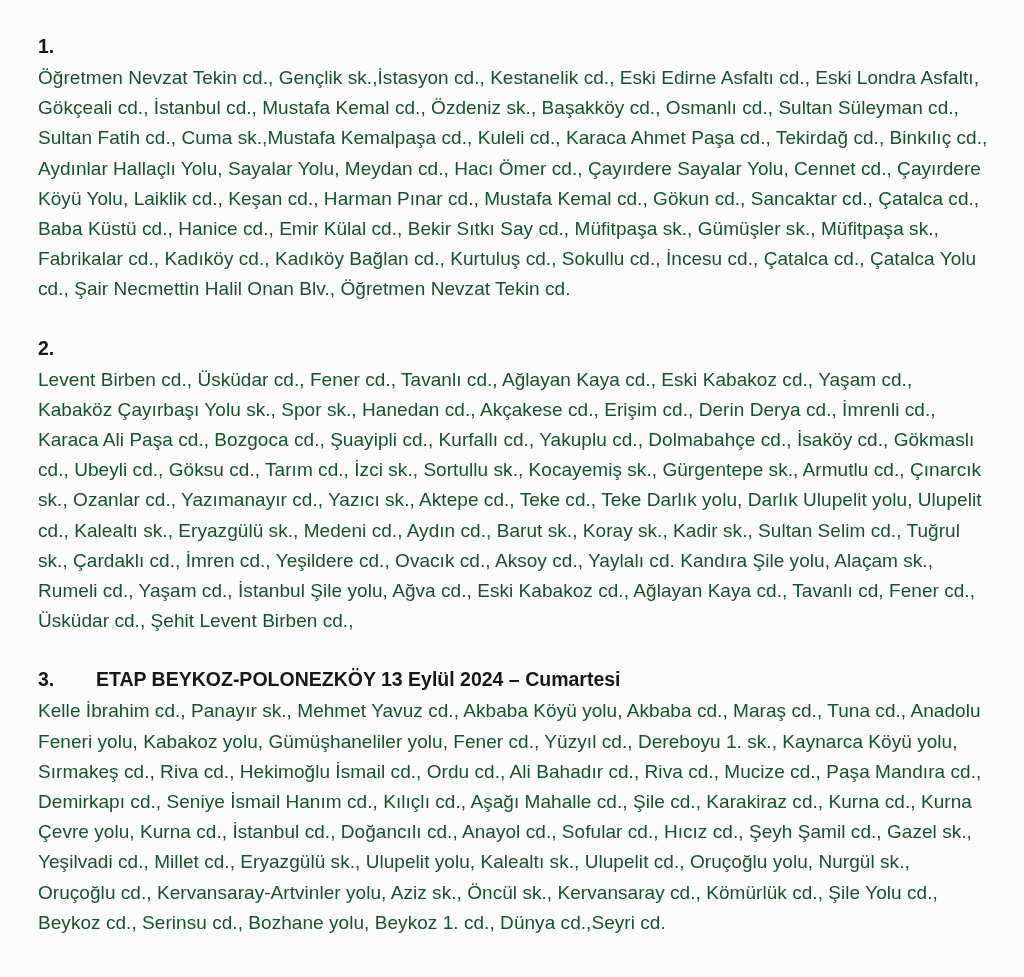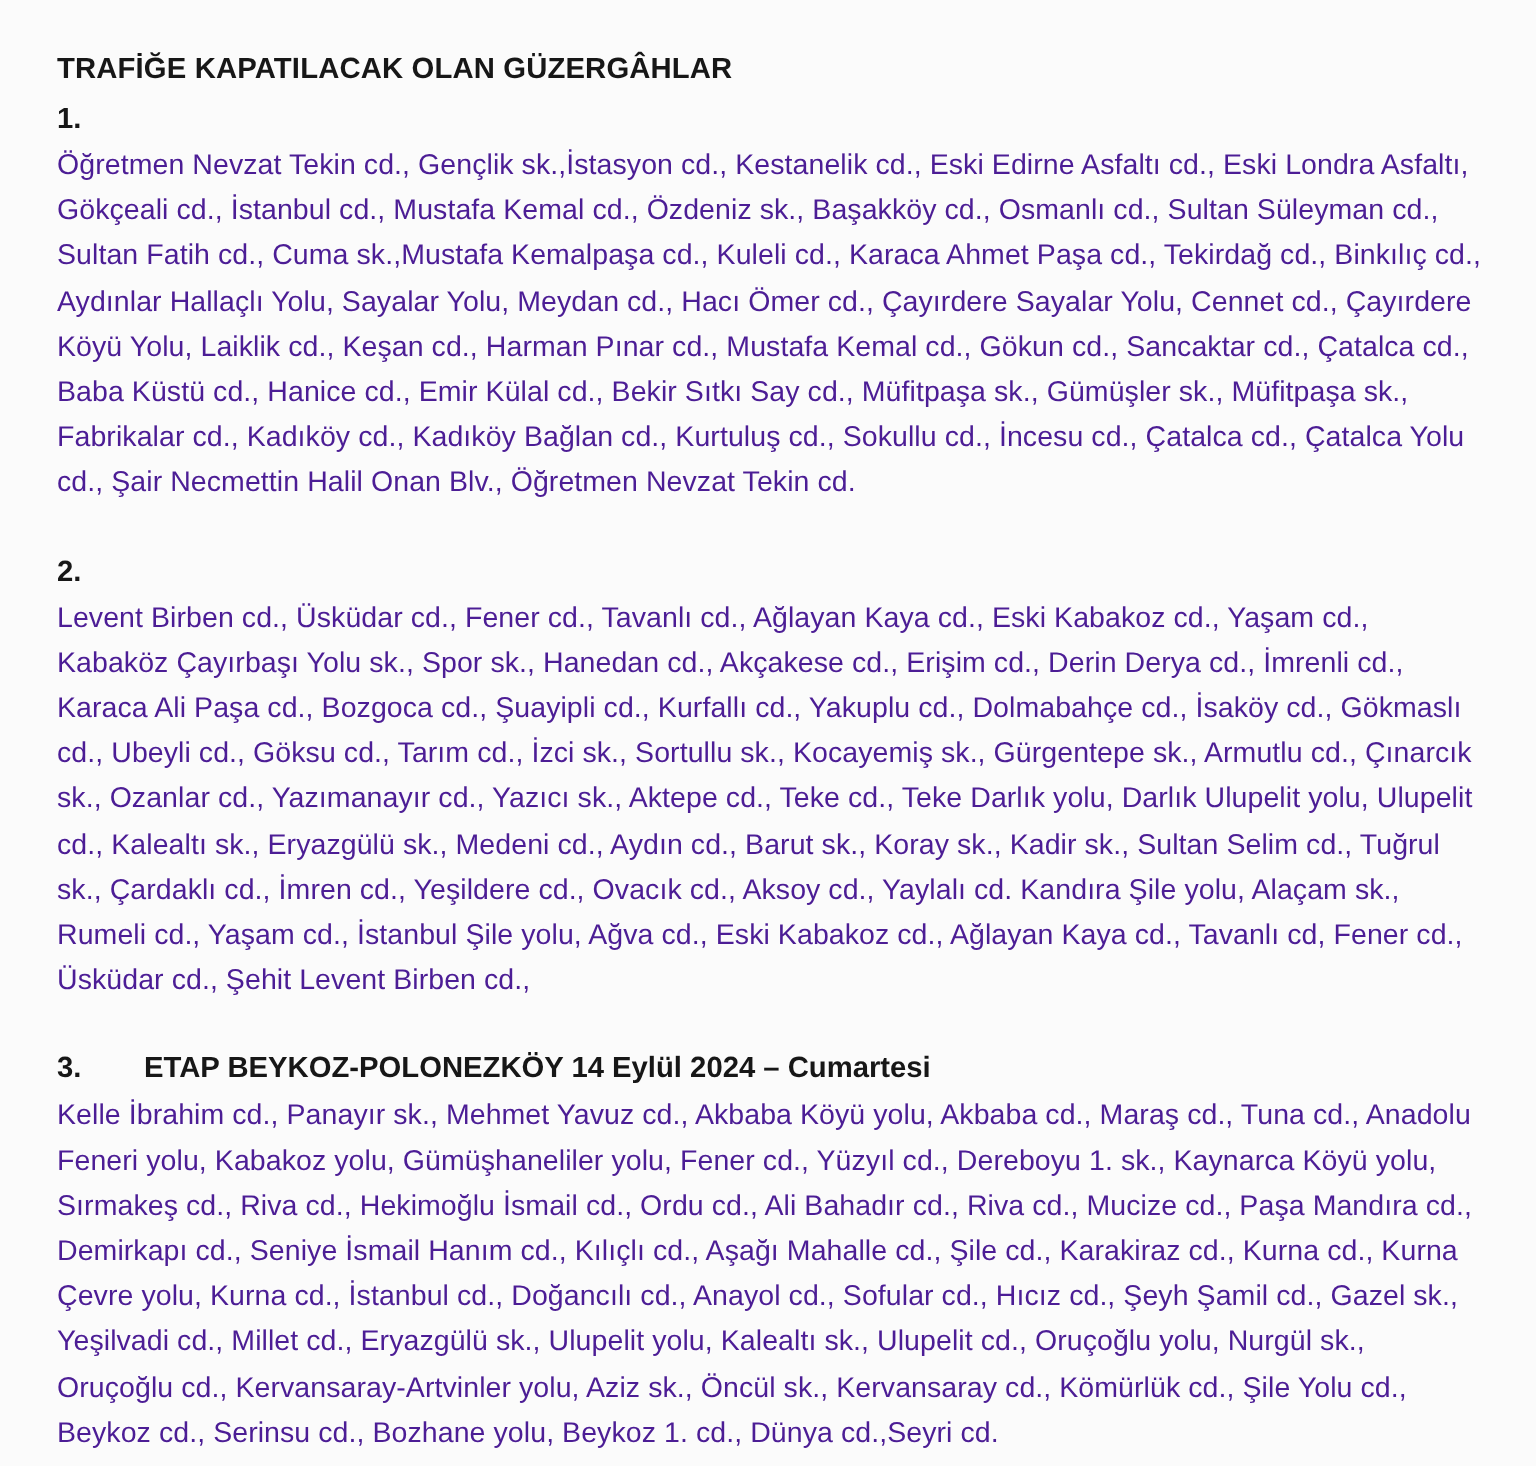--- a/index.html
+++ b/index.html
@@ -35,35 +35,34 @@
     color: #171717;
     line-height: 33px;
     margin: 0;
   }
   .section-number {
     flex: 0 0 58px;
   }
   .section-body {
     font-size: 19px;
     line-height: 30.2px;
-    color: #4c1d95;
+    color: #14532d;
     margin: 0;
     letter-spacing: 0.05px;
     text-align: left;
   }
   .section-gap {
     height: 27px;
   }
 </style>
 </head>
 <body>
 
 <div class="doc">
 
-  <h1 class="doc-title">TRAFİĞE KAPATILACAK OLAN GÜZERGÂHLAR</h1>
 
   <div class="section">
     <div class="section-heading">
       <span class="section-number">1.</span>
     </div>
     <p class="section-body">Öğretmen Nevzat Tekin cd., Gençlik sk.,İstasyon cd., Kestanelik cd., Eski Edirne Asfaltı cd., Eski Londra Asfaltı, Gökçeali cd., İstanbul cd., Mustafa Kemal cd., Özdeniz sk., Başakköy cd., Osmanlı cd., Sultan Süleyman cd., Sultan Fatih cd., Cuma sk.,Mustafa Kemalpaşa cd., Kuleli cd., Karaca Ahmet Paşa cd., Tekirdağ cd., Binkılıç cd., Aydınlar Hallaçlı Yolu, Sayalar Yolu, Meydan cd., Hacı Ömer cd., Çayırdere Sayalar Yolu, Cennet cd., Çayırdere Köyü Yolu, Laiklik cd., Keşan cd., Harman Pınar cd., Mustafa Kemal cd., Gökun cd., Sancaktar cd., Çatalca cd., Baba Küstü cd., Hanice cd., Emir Külal cd., Bekir Sıtkı Say cd., Müfitpaşa sk., Gümüşler sk., Müfitpaşa sk., Fabrikalar cd., Kadıköy cd., Kadıköy Bağlan cd., Kurtuluş cd., Sokullu cd., İncesu cd., Çatalca cd., Çatalca Yolu cd., Şair Necmettin Halil Onan Blv., Öğretmen Nevzat Tekin cd.</p>
   </div>
 
   <div class="section-gap"></div>
 
@@ -72,18 +71,18 @@
       <span class="section-number">2.</span>
     </div>
     <p class="section-body">Levent Birben cd., Üsküdar cd., Fener cd., Tavanlı cd., Ağlayan Kaya cd., Eski Kabakoz cd., Yaşam cd., Kabaköz Çayırbaşı Yolu sk., Spor sk., Hanedan cd., Akçakese cd., Erişim cd., Derin Derya cd., İmrenli cd., Karaca Ali Paşa cd., Bozgoca cd., Şuayipli cd., Kurfallı cd., Yakuplu cd., Dolmabahçe cd., İsaköy cd., Gökmaslı cd., Ubeyli cd., Göksu cd., Tarım cd., İzci sk., Sortullu sk., Kocayemiş sk., Gürgentepe sk., Armutlu cd., Çınarcık sk., Ozanlar cd., Yazımanayır cd., Yazıcı sk., Aktepe cd., Teke cd., Teke Darlık yolu, Darlık Ulupelit yolu, Ulupelit cd., Kalealtı sk., Eryazgülü sk., Medeni cd., Aydın cd., Barut sk., Koray sk., Kadir sk., Sultan Selim cd., Tuğrul sk., Çardaklı cd., İmren cd., Yeşildere cd., Ovacık cd., Aksoy cd., Yaylalı cd. Kandıra Şile yolu, Alaçam sk., Rumeli cd., Yaşam cd., İstanbul Şile yolu, Ağva cd., Eski Kabakoz cd., Ağlayan Kaya cd., Tavanlı cd, Fener cd., Üsküdar cd., Şehit Levent Birben cd.,</p>
   </div>
 
   <div class="section-gap"></div>
 
   <div class="section">
     <div class="section-heading">
       <span class="section-number">3.</span>
-      <span>ETAP BEYKOZ-POLONEZKÖY 14 Eylül 2024 – Cumartesi</span>
+      <span>ETAP BEYKOZ-POLONEZKÖY 13 Eylül 2024 – Cumartesi</span>
     </div>
     <p class="section-body">Kelle İbrahim cd., Panayır sk., Mehmet Yavuz cd., Akbaba Köyü yolu, Akbaba cd., Maraş cd., Tuna cd., Anadolu Feneri yolu, Kabakoz yolu, Gümüşhaneliler yolu, Fener cd., Yüzyıl cd., Dereboyu 1. sk., Kaynarca Köyü yolu, Sırmakeş cd., Riva cd., Hekimoğlu İsmail cd., Ordu cd., Ali Bahadır cd., Riva cd., Mucize cd., Paşa Mandıra cd., Demirkapı cd., Seniye İsmail Hanım cd., Kılıçlı cd., Aşağı Mahalle cd., Şile cd., Karakiraz cd., Kurna cd., Kurna Çevre yolu, Kurna cd., İstanbul cd., Doğancılı cd., Anayol cd., Sofular cd., Hıcız cd., Şeyh Şamil cd., Gazel sk., Yeşilvadi cd., Millet cd., Eryazgülü sk., Ulupelit yolu, Kalealtı sk., Ulupelit cd., Oruçoğlu yolu, Nurgül sk., Oruçoğlu cd., Kervansaray-Artvinler yolu, Aziz sk., Öncül sk., Kervansaray cd., Kömürlük cd., Şile Yolu cd., Beykoz cd., Serinsu cd., Bozhane yolu, Beykoz 1. cd., Dünya cd.,Seyri cd.</p>
   </div>
 
 </div>
 
 </body></html>

